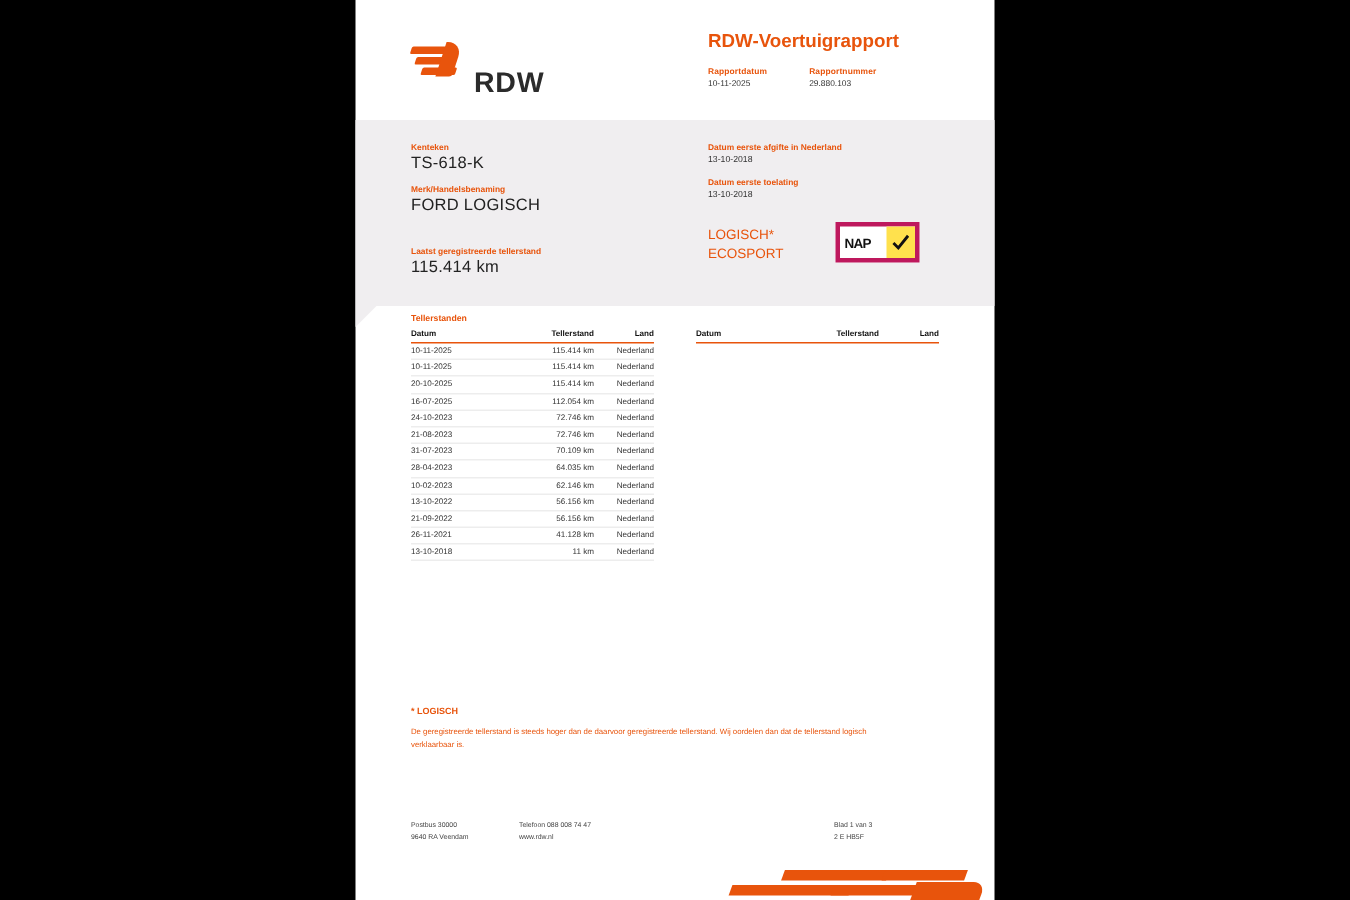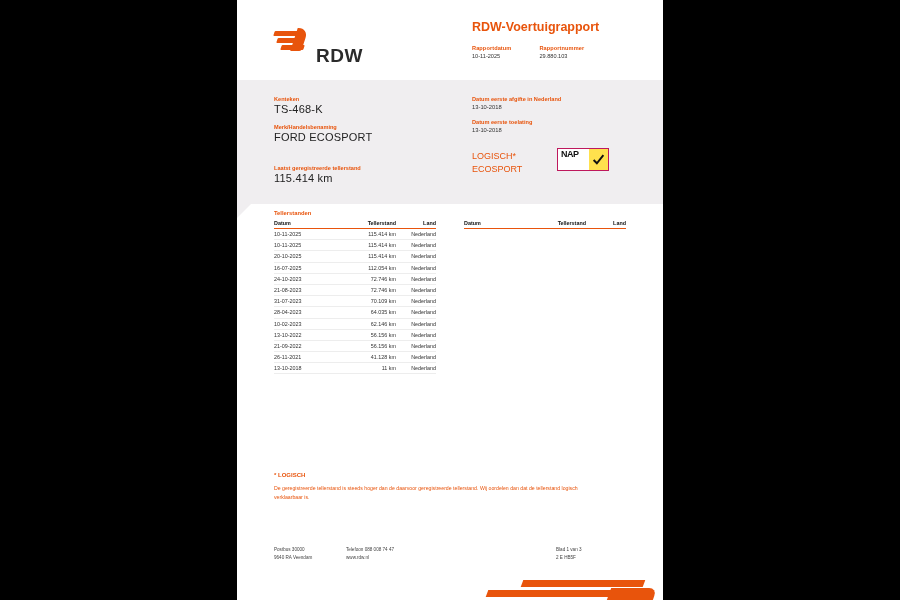--- a/index.html
+++ b/index.html
@@ -45,21 +45,21 @@
   .band-col-r{position:absolute;left:235px;top:16px;}
   .fld-lbl{font-size:5.6px;font-weight:bold;color:#e8540c;}
   .fld-val-big{font-size:11px;color:#222;margin:1px 0 9px;letter-spacing:.2px;}
   .fld-val{font-size:5.8px;color:#333;margin:2px 0 9px;}
   .verdict{
     position:absolute;left:235px;top:70px;color:#e8540c;font-size:9px;
     font-weight:normal;line-height:13px;
   }
   .nap-badge{
     position:absolute;left:320px;top:68px;width:50px;height:21px;
-    background:#fff;border:1px solid #be185d;display:flex;align-items:flex-start;
+    background:#fff;border:3px solid #be185d;display:flex;align-items:center;
   }
   .nap-txt{
     font-size:9px;font-weight:bold;color:#111;padding-left:3px;letter-spacing:-.5px;
   }
   .nap-yellow{
     position:absolute;right:0;top:0;width:19px;height:21px;background:#ffe14d;
   }
   .nap-check{
     position:absolute;right:3px;top:4px;width:13px;height:13px;
   }
@@ -128,23 +128,23 @@
       <div>
         <div class="meta-lbl">Rapportnummer</div>
         <div class="meta-val">29.880.103</div>
       </div>
     </div>
   </div>
 
   <div class="band">
     <div class="band-col-l">
       <div class="fld-lbl">Kenteken</div>
-      <div class="fld-val-big">TS-468-K</div>
+      <div class="fld-val-big">TS-618-K</div>
       <div class="fld-lbl">Merk/Handelsbenaming</div>
-      <div class="fld-val-big">FORD ECOSPORT</div>
+      <div class="fld-val-big">FORD LOGISCH</div>
     </div>
 
     <div class="odo-wrap">
       <div class="fld-lbl">Laatst geregistreerde tellerstand</div>
       <div class="fld-val-big">115.414 km</div>
     </div>
 
     <div class="band-col-r">
       <div class="fld-lbl">Datum eerste afgifte in Nederland</div>
       <div class="fld-val">13-10-2018</div>

